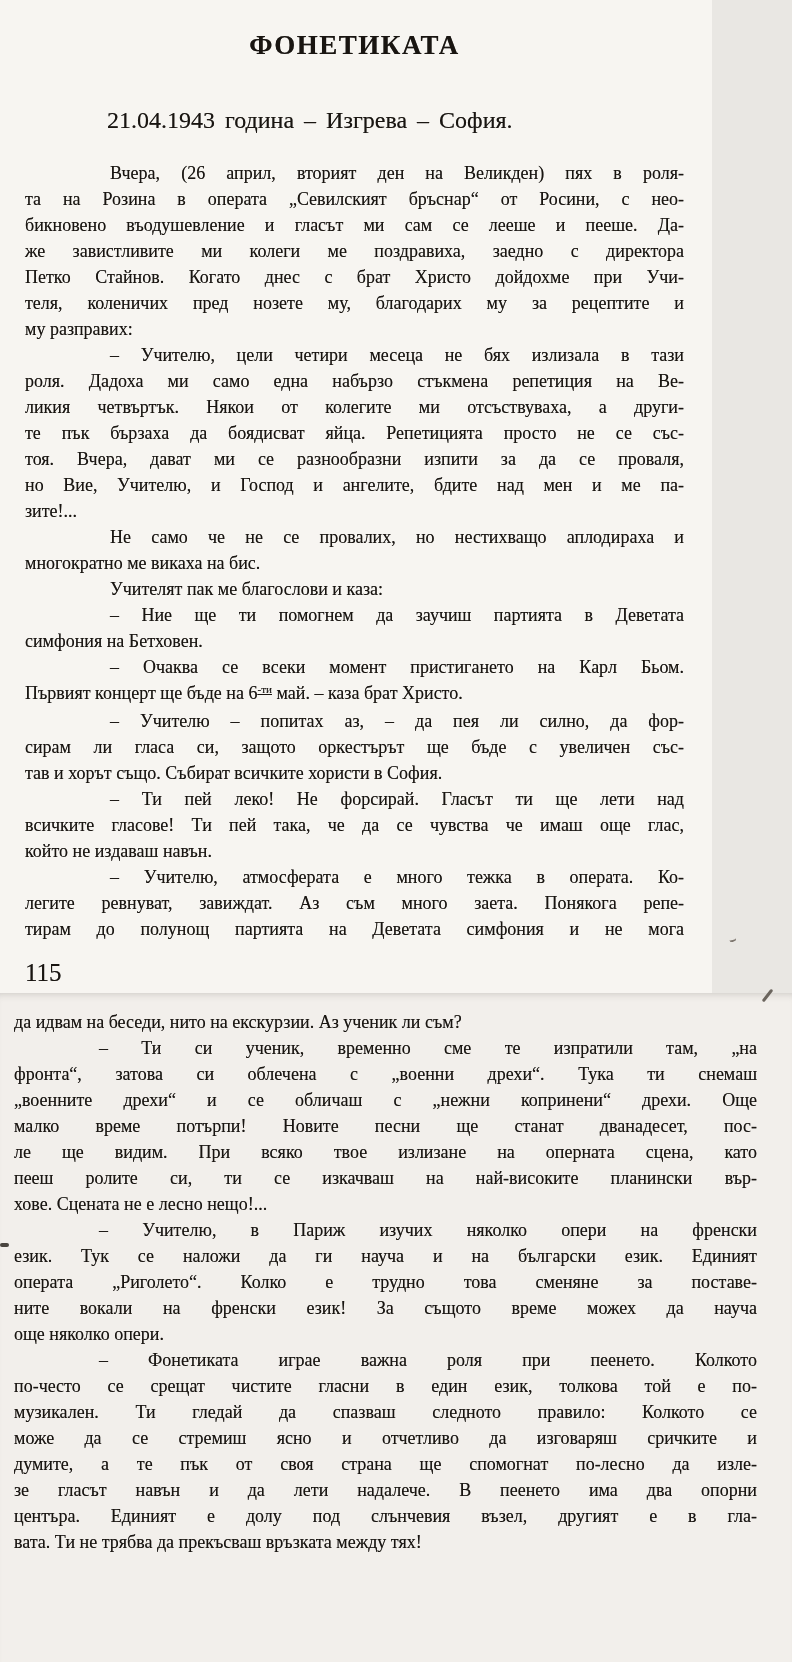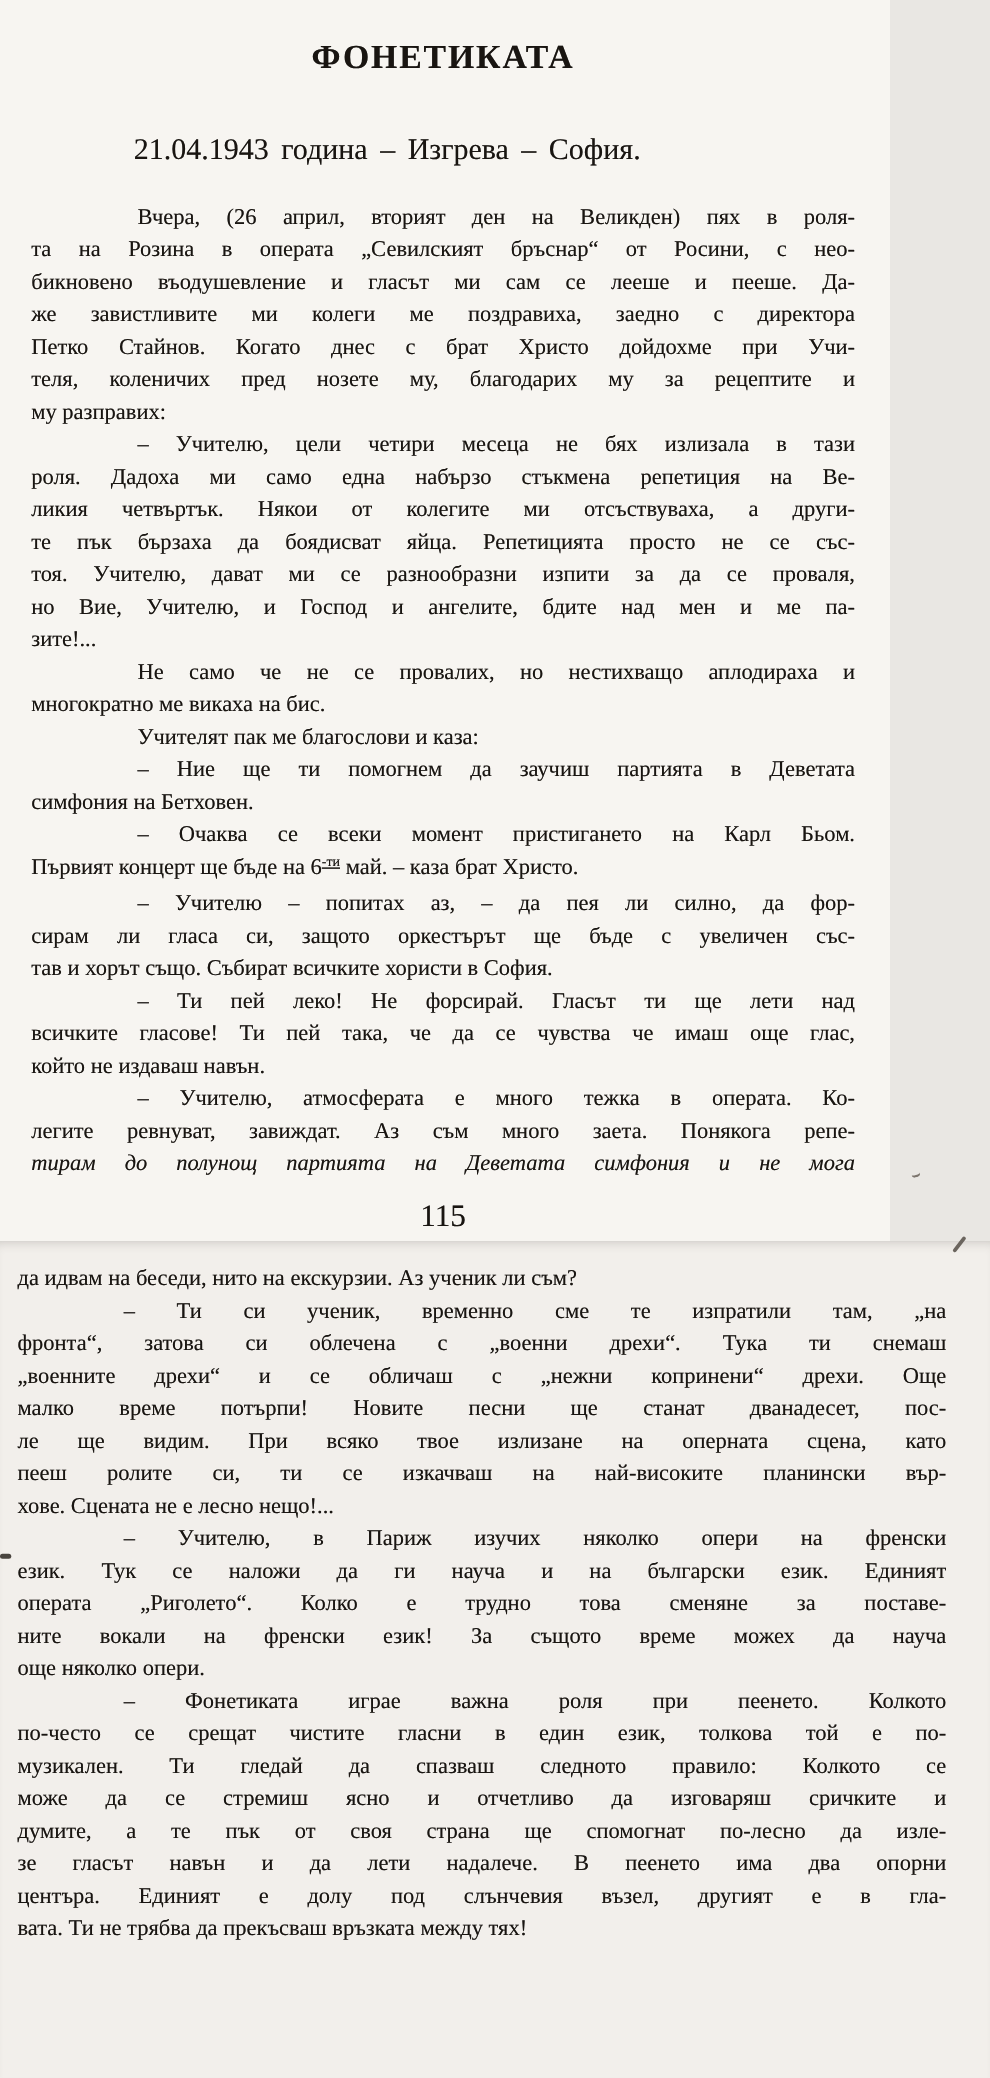--- a/index.html
+++ b/index.html
@@ -36,30 +36,29 @@
     word-spacing:4px;
     text-shadow:0 0 .4px rgba(0,0,0,.5);
   }
   .para {
     font-size:18px;
     line-height:26px;
     text-shadow:0 0 .4px rgba(0,0,0,.5);
   }
   .para .line { text-align:justify; text-align-last:justify; }
   .para .line:last-child { text-align-last:left; }
-  .para.cont .line:last-child { text-align-last:justify;font-style:italic; }
+  .para.cont .line:last-child { text-align-last:justify; }
   .para.indent .line:first-child { text-indent:85px; }
   .para sup {
     font-size:0.62em;
     vertical-align:baseline;
     position:relative; top:-0.55em;text-decoration:underline;
   }
   .page-number {
     margin-top:17px;
-    text-align:center;
     font-size:25px; line-height:28px;
     text-shadow:0 0 .4px rgba(0,0,0,.5);
   }
   
   .artifact { position:absolute; pointer-events:none; }
   .artifact-dash { left:0; top:1243px; width:9px; height:4px; background:#4a453f; border-radius:2px; }
   .artifact-scratch { left:766px; top:988px; width:3px; height:15px; background:#6b655e; transform:rotate(38deg); border-radius:2px; }
   .artifact-speck { left:729px; top:936px; width:7px; height:4px; border-bottom:2px solid #7d766e; border-radius:50%; transform:rotate(-15deg); }
 </style>
 </head>
@@ -76,21 +75,21 @@
       <div class="line">же завистливите ми колеги ме поздравиха, заедно с директора</div>
       <div class="line">Петко Стайнов. Когато днес с брат Христо дойдохме при Учи-</div>
       <div class="line">теля, коленичих пред нозете му, благодарих му за рецептите и</div>
       <div class="line">му разправих:</div>
     </div>
   <div class="para indent">
       <div class="line">–  Учителю, цели четири месеца не бях излизала в тази</div>
       <div class="line">роля. Дадоха ми само една набързо стъкмена репетиция на Ве-</div>
       <div class="line">ликия четвъртък. Някои от колегите ми отсъствуваха, а други-</div>
       <div class="line">те пък бързаха да боядисват яйца. Репетицията просто не се със-</div>
-      <div class="line">тоя. Учителю, дават ми се разнообразни изпити за да се проваля,</div>
+      <div class="line">тоя. Вчера, дават ми се разнообразни изпити за да се проваля,</div>
       <div class="line">но Вие, Учителю, и Господ и ангелите, бдите над мен и ме па-</div>
       <div class="line">зите!...</div>
     </div>
   <div class="para indent">
       <div class="line">Не само че не се провалих, но нестихващо аплодираха и</div>
       <div class="line">многократно ме викаха на бис.</div>
     </div>
   <div class="para indent">
       <div class="line">Учителят пак ме благослови и каза:</div>
     </div>

